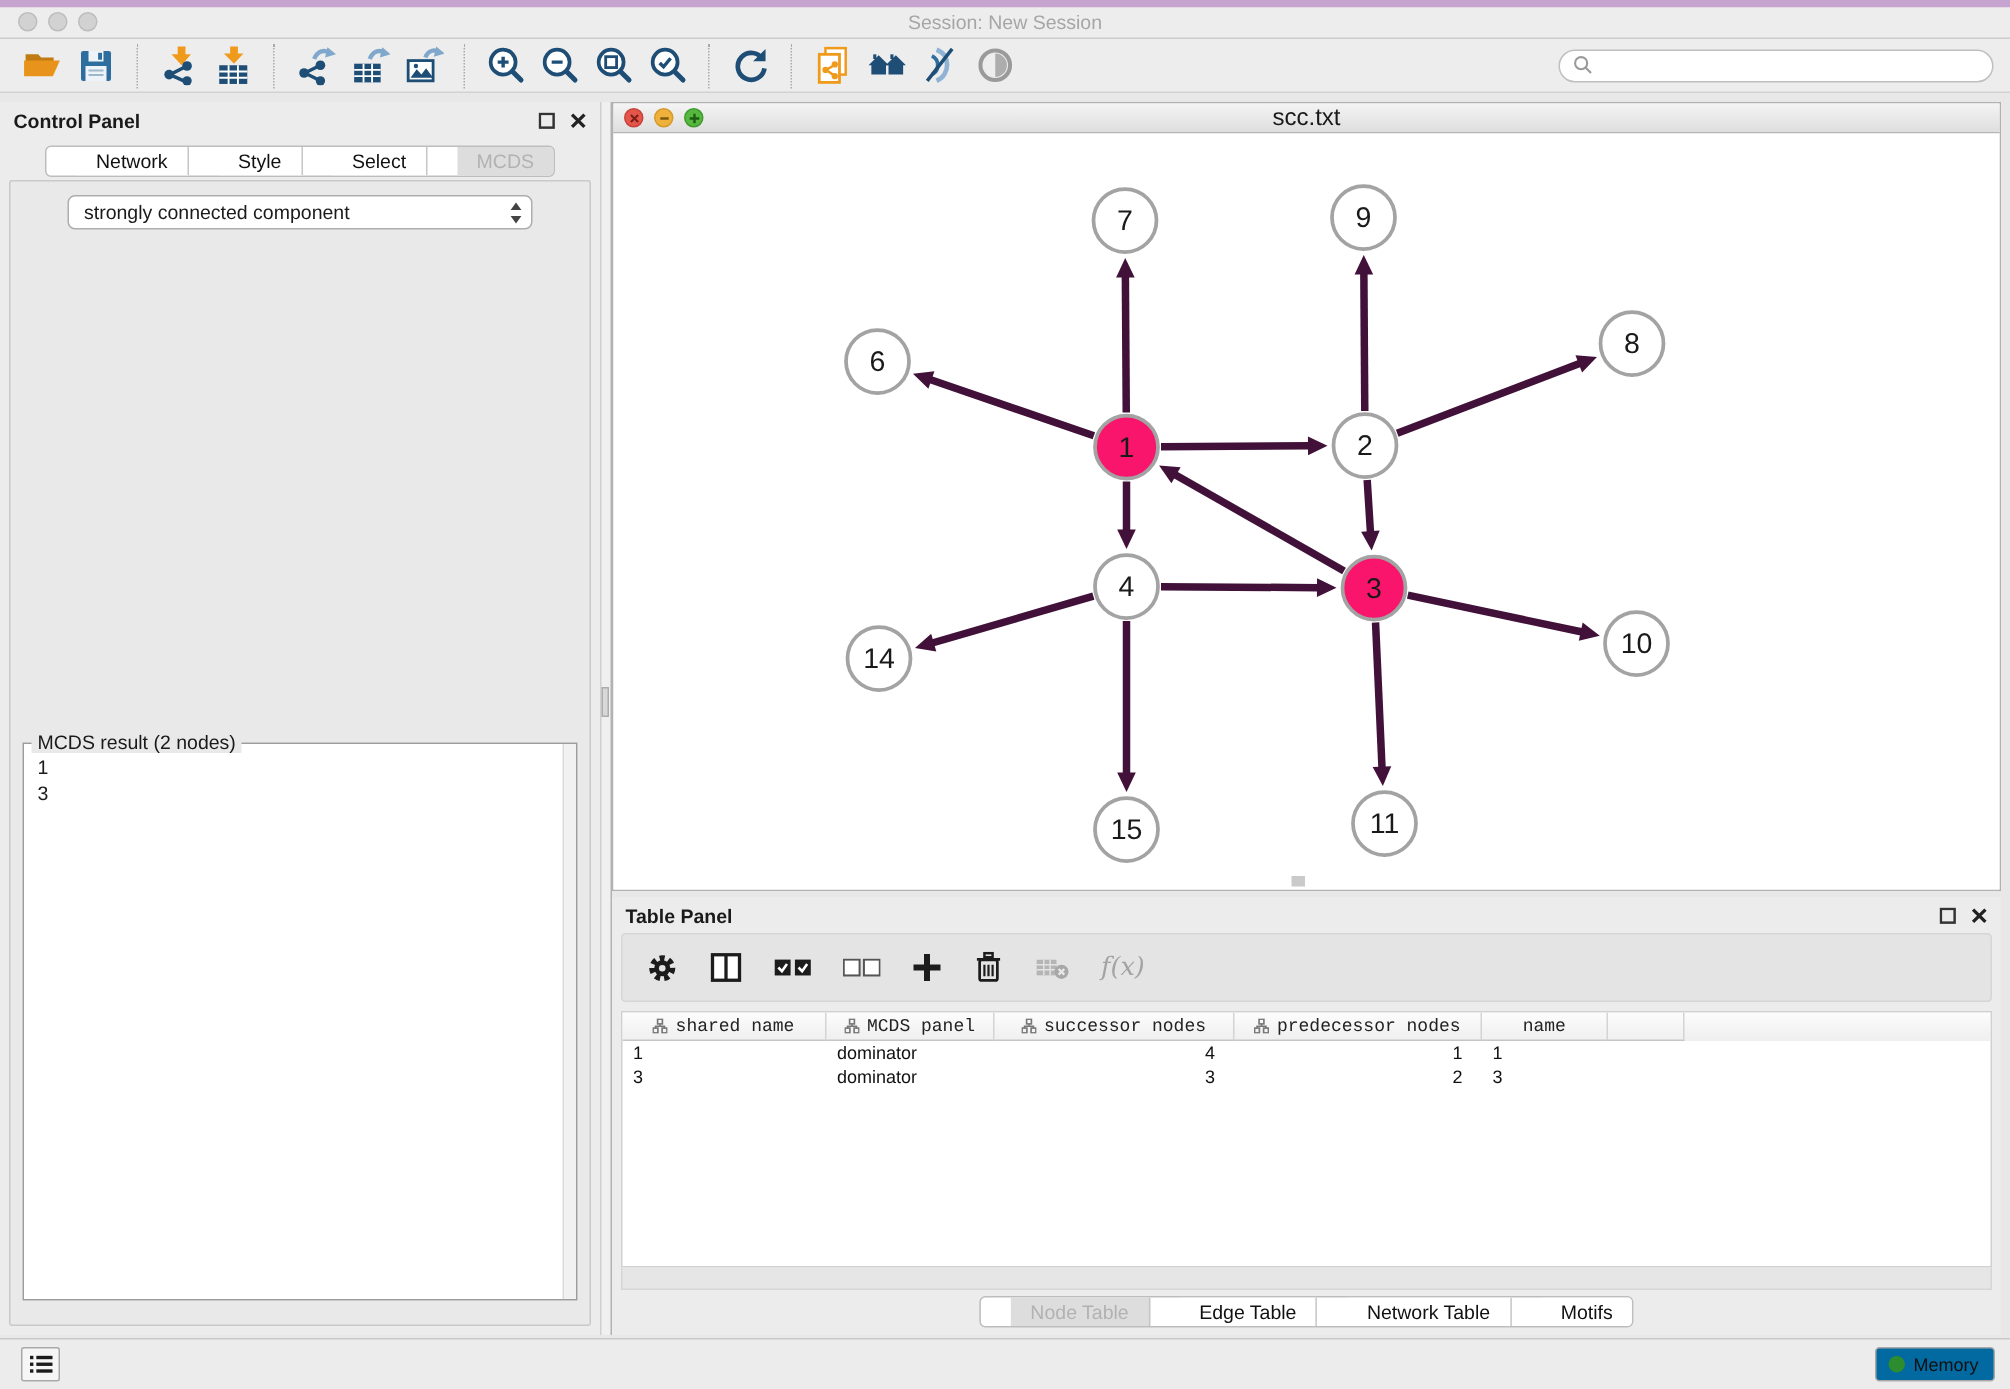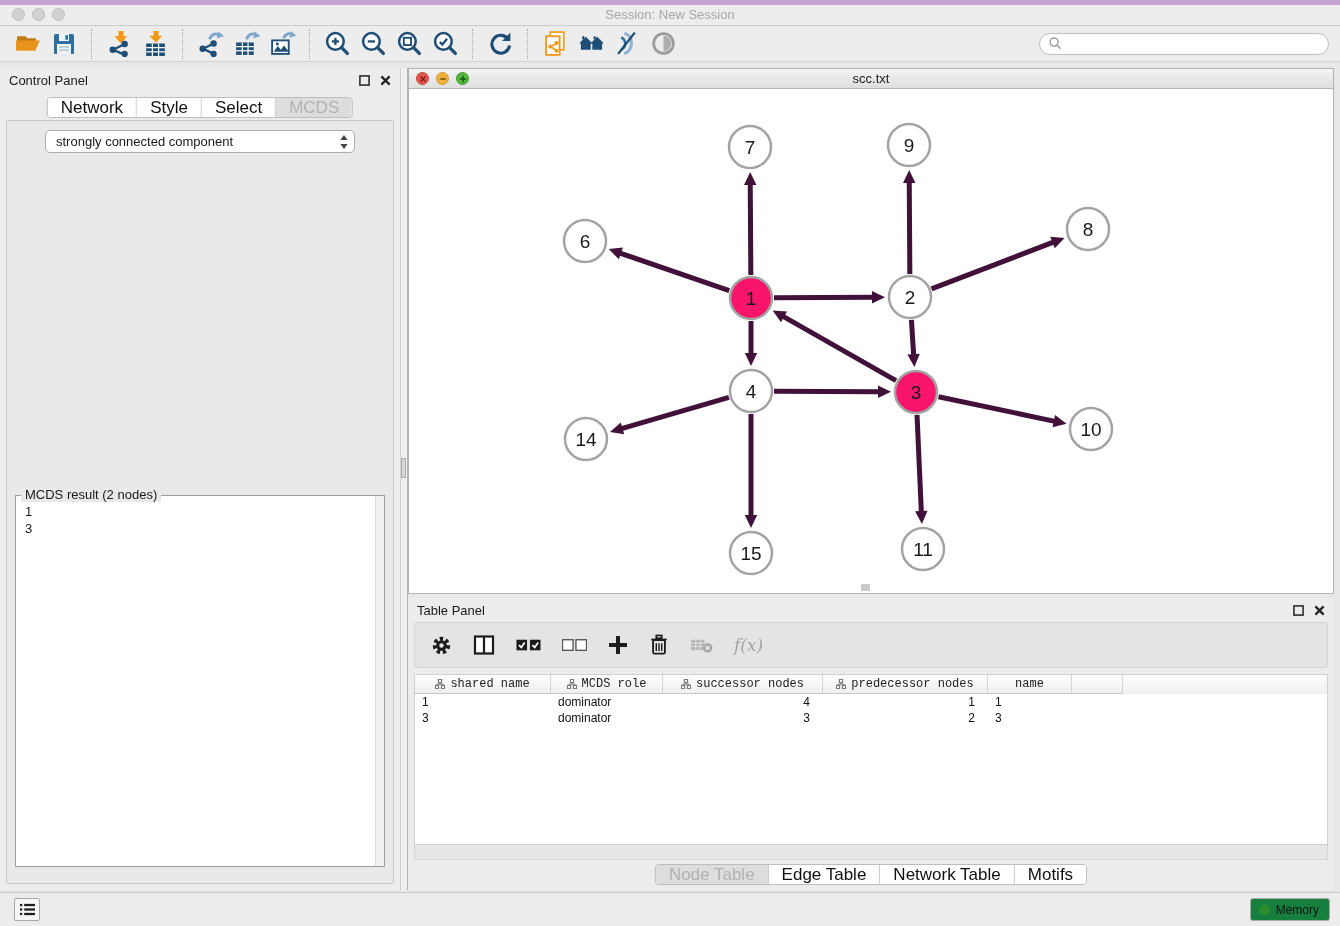--- a/index.html
+++ b/index.html
@@ -14,28 +14,28 @@
   .title-text { text-align:center; line-height:20px; color:#A6A6A6; font-size:13px; }
 
   
   .toolbar { position:absolute; left:0; top:26px; width:1340px; height:36px; background:#EDEDED; border-bottom:1px solid #D2D2D2; display:flex; align-items:center; padding-left:10px; }
   .tb-sep { width:1px; height:30px; border-left:1px dotted #A9A9A9; margin:0 9px; }
   .tb-icon { width:36px; height:32px; display:flex; align-items:center; justify-content:center; }
   .search-wrap { margin-left:auto; margin-right:11px; width:290px; height:22px; border:1px solid #BFBFBF; border-radius:11px; background:#fff; display:flex; align-items:center; padding:0 8px; }
   .search-wrap input { border:none; outline:none; flex:1; font-size:12px; font-family:"Liberation Sans",sans-serif; background:transparent; }
 
   
-  .panel-header { height:24px; display:flex; align-items:center; padding:0 9px; }
+  .panel-header { height:24px; display:flex; align-items:center; padding:0 9px;font-weight:bold; }
   .panel-title { font-size:13px; color:#1a1a1a; }
   .win-btns { margin-left:auto; display:flex; gap:10px; align-items:center; }
 
   
   .control-panel { position:absolute; left:0; top:68px; width:400px; height:822px; background:#ECECEC; }
   .seg-tabs { display:flex; border:1px solid #BDBDBD; border-radius:4px; overflow:hidden; background:#fff; height:21px; width:max-content; }
-  .seg-tab { padding:0 13px; line-height:19px; font-size:17px; background:#fff; color:#111; border-right:1px solid #C6C6C6; cursor:default; white-space:nowrap; }
+  .seg-tab { padding:0 13px; line-height:19px; font-size:13px; background:#fff; color:#111; border-right:1px solid #C6C6C6; cursor:default; white-space:nowrap;margin-left:20px; }
   .seg-tab:last-child { border-right:none; }
   .seg-tab.active { background:#DDDDDD; color:#B2B2B2; }
   .cp-tabs-wrap { position:absolute; top:29px; left:50%; transform:translateX(-50%); }
   .cp-body { position:absolute; left:6px; right:6px; top:52px; bottom:6px; background:#E9E9E9; border:1px solid #C9C9C9; border-radius:2px; }
   .opt-label { margin-top:17px; text-align:center; font-size:13px; }
   .dropdown { margin:9px auto 0; width:310px; height:23px; background:#fff; border:1px solid #ADADAD; border-radius:5px; display:flex; align-items:center; padding:0 5px 0 10px; }
   .dropdown-value { flex:1; font-size:13px; }
   .btn-row { margin-top:11px; display:flex; justify-content:center; gap:15px; }
   .cp-btn { height:22px; padding:0 15px; background:#fff; border:1px solid #ADADAD; border-radius:5px; font-size:13px; line-height:20px; cursor:default; }
   .result-box { position:absolute; left:8px; right:8px; top:374px; bottom:16px; background:#fff; border:1px solid #9C9C9C; }
@@ -43,21 +43,21 @@
   .result-lines { padding:7px 9px; font-size:13px; line-height:17px; }
   .result-scroll { position:absolute; top:0; right:0; bottom:0; width:9px; background:#F1F1F1; border-left:1px solid #DCDCDC; }
 
   
   .v-splitter { position:absolute; left:400px; top:68px; width:8px; height:822px; background:#F0F0F0; border-left:1px solid #D0D0D0; border-right:1px solid #B2B2B2; }
   .splitter-grip { position:absolute; top:390px; left:0; width:5px; height:20px; background:#D8D8D8; border:1px solid #ACACAC; }
 
   
   .network-window { position:absolute; left:408px; top:68px; width:926px; height:526px; background:#fff; border:1px solid #B2B2B2; }
   .nw-titlebar { position:relative; height:20px; background:linear-gradient(#F4F4F4,#DEDEDE); border-bottom:1px solid #B6B6B6; }
-  .nw-title { text-align:center; line-height:19px; font-size:13px; color:#1a1a1a; }
+  .nw-title { text-align:center; line-height:19px; font-size:16px; color:#1a1a1a; }
   .tl { position:absolute; top:3px; width:13px; height:13px; border-radius:50%; display:flex; align-items:center; justify-content:center; }
   .tl svg { display:block; }
   .tl-red { left:7px; background:#E4564B; border:1px solid #C9423A; }
   .tl-yellow { left:27px; background:#F0B13C; border:1px solid #D49A2C; }
   .tl-green { left:47px; background:#57B83F; border:1px solid #3F9A2C; }
   .nw-content { position:relative; width:924px; height:504px; background:#fff; }
   .nw-grip { position:absolute; left:452px; bottom:2px; width:9px; height:7px; background:#CACACA; }
 
   
   .table-panel { position:absolute; left:408px; top:598px; width:926px; height:292px; background:#ECECEC; }
@@ -68,21 +68,21 @@
   .tp-thead { display:flex; height:19px; background:linear-gradient(#FCFCFC,#EFEFEF); }
   .th { display:flex; align-items:center; justify-content:center; gap:5px; border-right:1px solid #D4D4D4; border-bottom:1px solid #C6C6C6; font-size:12px; color:#222; overflow:hidden;font-family:Liberation Mono, monospace; }
   .tr { display:flex; height:16px; font-size:12px; color:#111; }
   .td { overflow:hidden; white-space:nowrap; }
   .tp-scrollstrip { position:absolute; left:6px; right:6px; top:247px; height:15px; background:#E6E6E6; border:1px solid #D6D6D6; border-top:none; }
   .tp-tabs-wrap { position:absolute; top:266px; left:50%; transform:translateX(-50%); }
 
   
   .statusbar { position:absolute; left:0; top:892px; width:1340px; height:34px; background:#ECECEC; border-top:1px solid #C9C9C9; }
   .sb-left-btn { position:absolute; left:14px; top:5px; width:26px; height:23px; background:#F6F6F6; border:1px solid #A9A9A9; border-radius:2px; display:flex; align-items:center; justify-content:center; }
-  .memory-btn { position:absolute; right:10px; top:5px; height:23px; padding:0 10px 0 8px; background:#15803d; border:1px solid #A9A9A9; border-radius:3px; display:flex; align-items:center; gap:6px; font-size:12px; color:#111; }
+  .memory-btn { position:absolute; right:10px; top:5px; height:23px; padding:0 10px 0 8px; background:#0369a1; border:1px solid #A9A9A9; border-radius:3px; display:flex; align-items:center; gap:6px; font-size:12px; color:#111; }
   .memory-dot { width:11px; height:11px; border-radius:50%; background:#2D8C2D; }
 </style>
 </head>
 <body>
 
 <div class="app">
 
   <div class="titlebar-strip"></div>
   <div class="titlebar">
     <span class="traffic-dot" style="left:12px"></span>
@@ -504,21 +504,21 @@
           </div>
           <div class="th" style="width: 112px;">
             <span style="display: flex;">
               <svg viewBox="0 0 10 10" width="10" height="10">
                 <rect x="3.4" y="0.4" width="3.2" height="3.2" fill="none" stroke="#777" stroke-width="1.1"></rect>
                 <rect x="0.4" y="6.4" width="3.2" height="3.2" fill="none" stroke="#777" stroke-width="1.1"></rect>
                 <rect x="6.4" y="6.4" width="3.2" height="3.2" fill="none" stroke="#777" stroke-width="1.1"></rect>
                 <path d="M5 3.6v1.6M2 6.4V5.2h6v1.2" fill="none" stroke="#777" stroke-width="1"></path>
               </svg>
             </span>
-            <span>MCDS role</span>
+            <span>MCDS panel</span>
           </div>
           <div class="th" style="width: 160px;">
             <span style="display: flex;">
               <svg viewBox="0 0 10 10" width="10" height="10">
                 <rect x="3.4" y="0.4" width="3.2" height="3.2" fill="none" stroke="#777" stroke-width="1.1"></rect>
                 <rect x="0.4" y="6.4" width="3.2" height="3.2" fill="none" stroke="#777" stroke-width="1.1"></rect>
                 <rect x="6.4" y="6.4" width="3.2" height="3.2" fill="none" stroke="#777" stroke-width="1.1"></rect>
                 <path d="M5 3.6v1.6M2 6.4V5.2h6v1.2" fill="none" stroke="#777" stroke-width="1"></path>
               </svg>
             </span>

